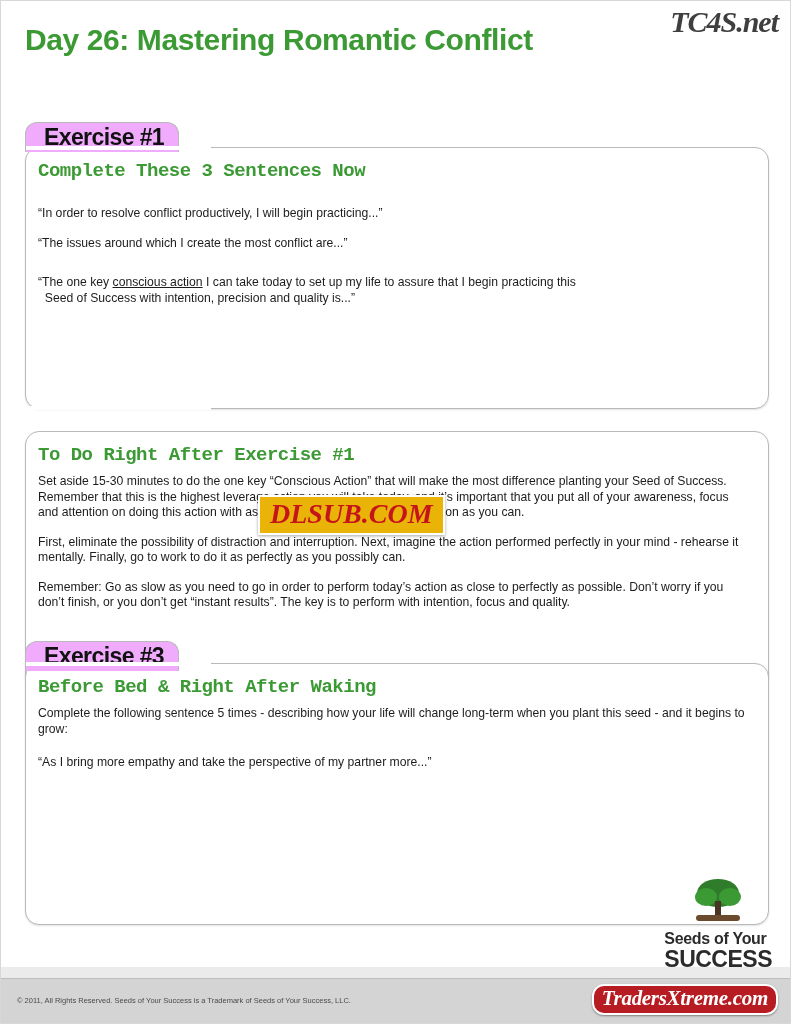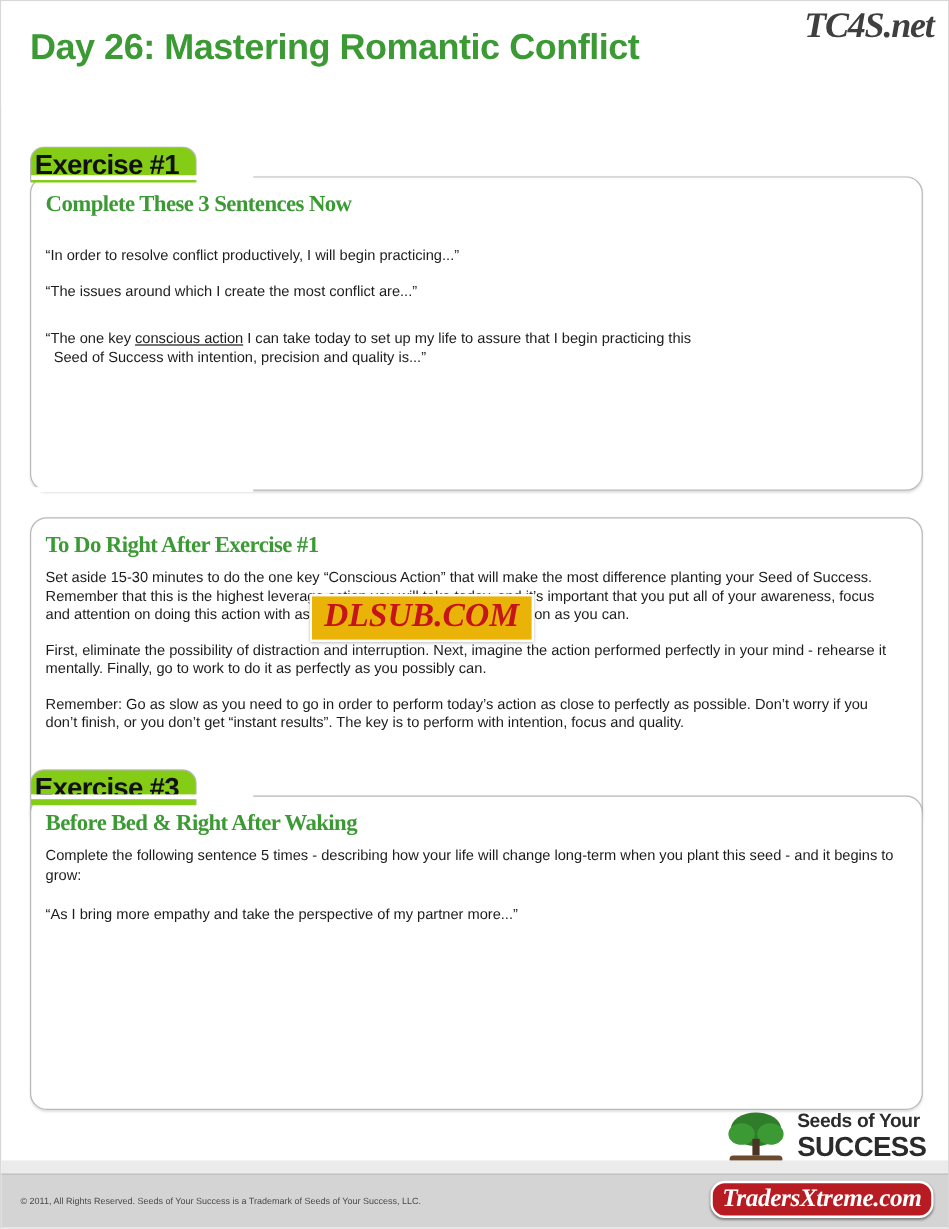--- a/index.html
+++ b/index.html
@@ -70,26 +70,26 @@
     box-sizing: border-box;
     box-shadow: 0 1px 2px rgba(0,0,0,0.12);
   }
   #panel1 { top: 146px;  height: 262px; }
   #panel2 { top: 430px;  height: 258px; }
   #panel3 { top: 662px;  height: 262px; }
 
   .tab {
     position: absolute;
     left: 24px;
-    background: #84cc16;
+    background: #f0abfc;
     border: 1px solid #b9b9b9;
     border-bottom: none;
     border-radius: 12px 12px 0 0;
     height: 30px;
-    padding: 0 14px 0 3px;
+    padding: 0 14px 0 18px;
     box-sizing: border-box;
     display: flex;
     align-items: center;
     z-index: 5;
   }
   #tab1 { top: 121px; }
   #tab2 { top: 381px; }
   #tab3 { top: 640px; }
   .tab-label {
     font-size: 23px;
@@ -115,21 +115,21 @@
 
   .panel-inner {
     padding: 10px 16px 12px 12px;
   }
   .section-heading {
     font-size: 19px;
     font-weight: bold;
     color: #3c9a35;
     letter-spacing: -0.5px;
     margin: 2px 0 8px 0;
-    font-family: Liberation Serif, serif;
+    font-family: Liberation Mono, monospace;
   }
   .body-text {
     font-size: 12.2px;
     color: #1c1c1c;
     line-height: 15.5px;
     margin: 0 0 14px 0;
     font-family: "Liberation Sans", sans-serif;
   }
   .body-text.tight { margin-bottom: 10px; }
   .underline-phrase { text-decoration: underline; margin-top: 32px; }
@@ -154,20 +154,21 @@
   }
 
   
   .footer-logo {
     position: absolute;
     right: 18px;
     bottom: 52px;
     display: flex;
     align-items: center;
     gap: 8px;
+    flex-direction: column;
   }
   .tree-icon {
     width: 52px;
     height: 48px;
     position: relative;
   }
   .logo-text {
     line-height: 1;
   }
   .logo-top {

